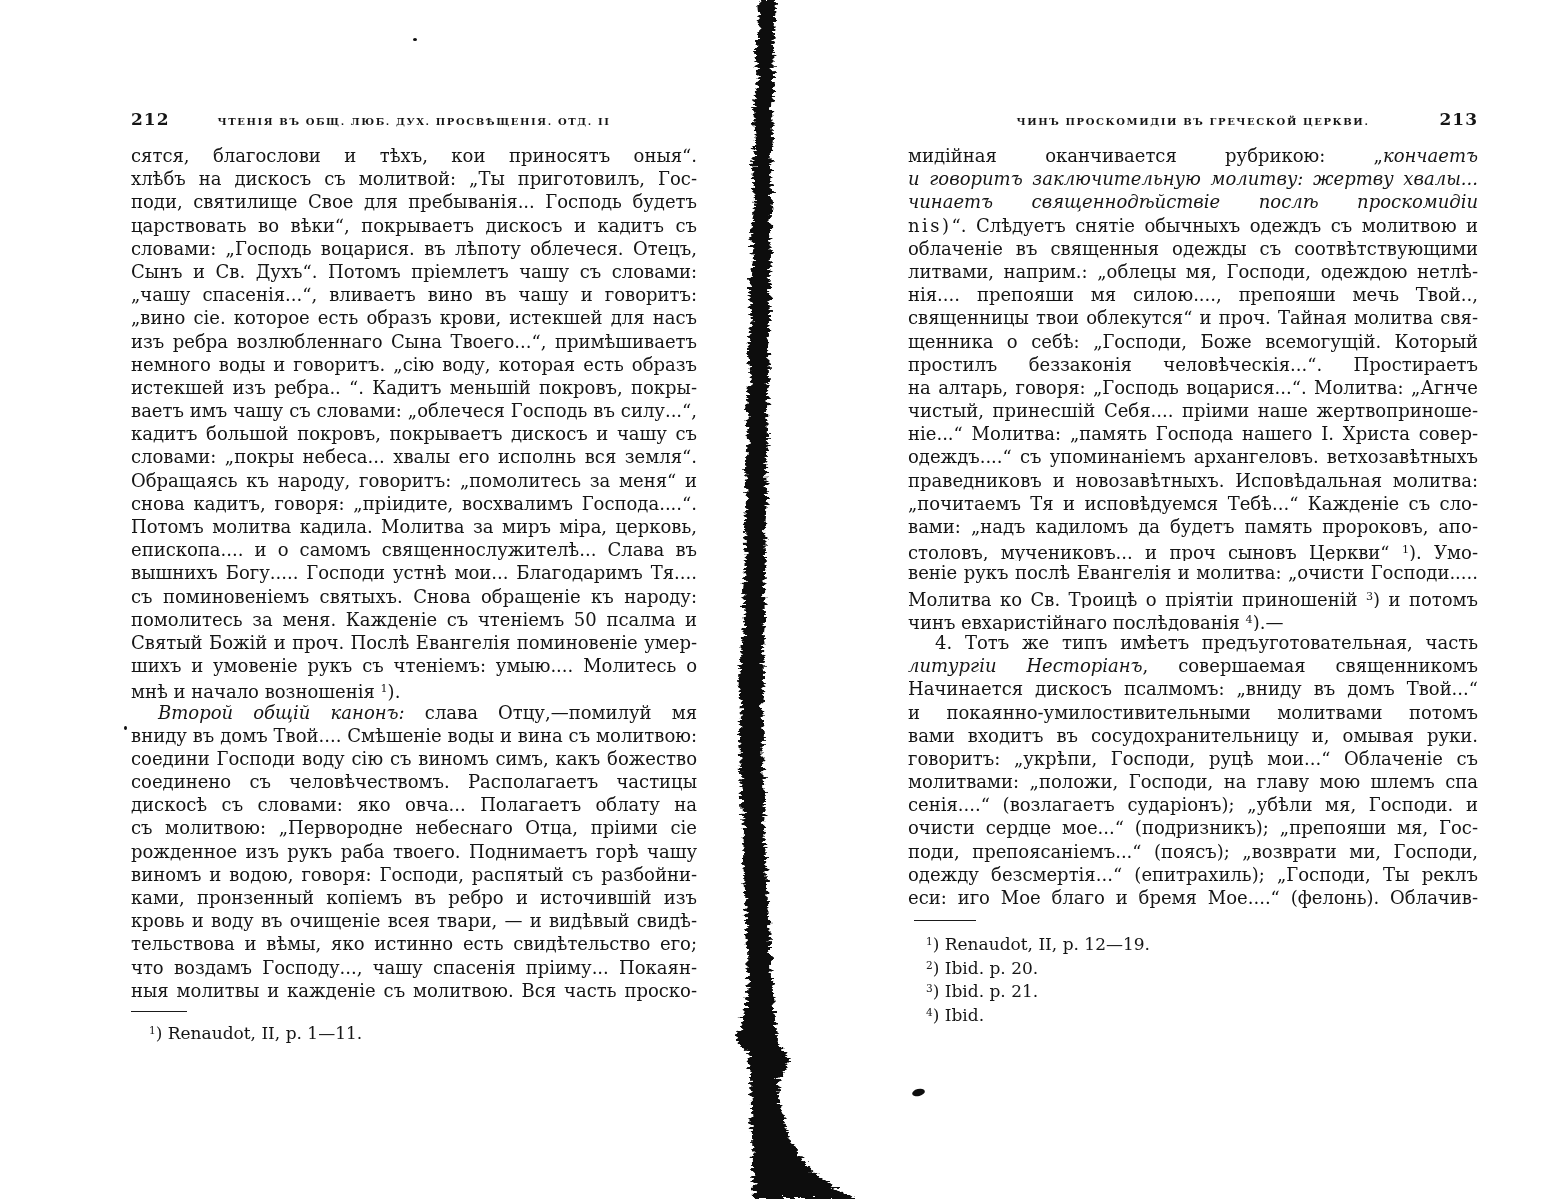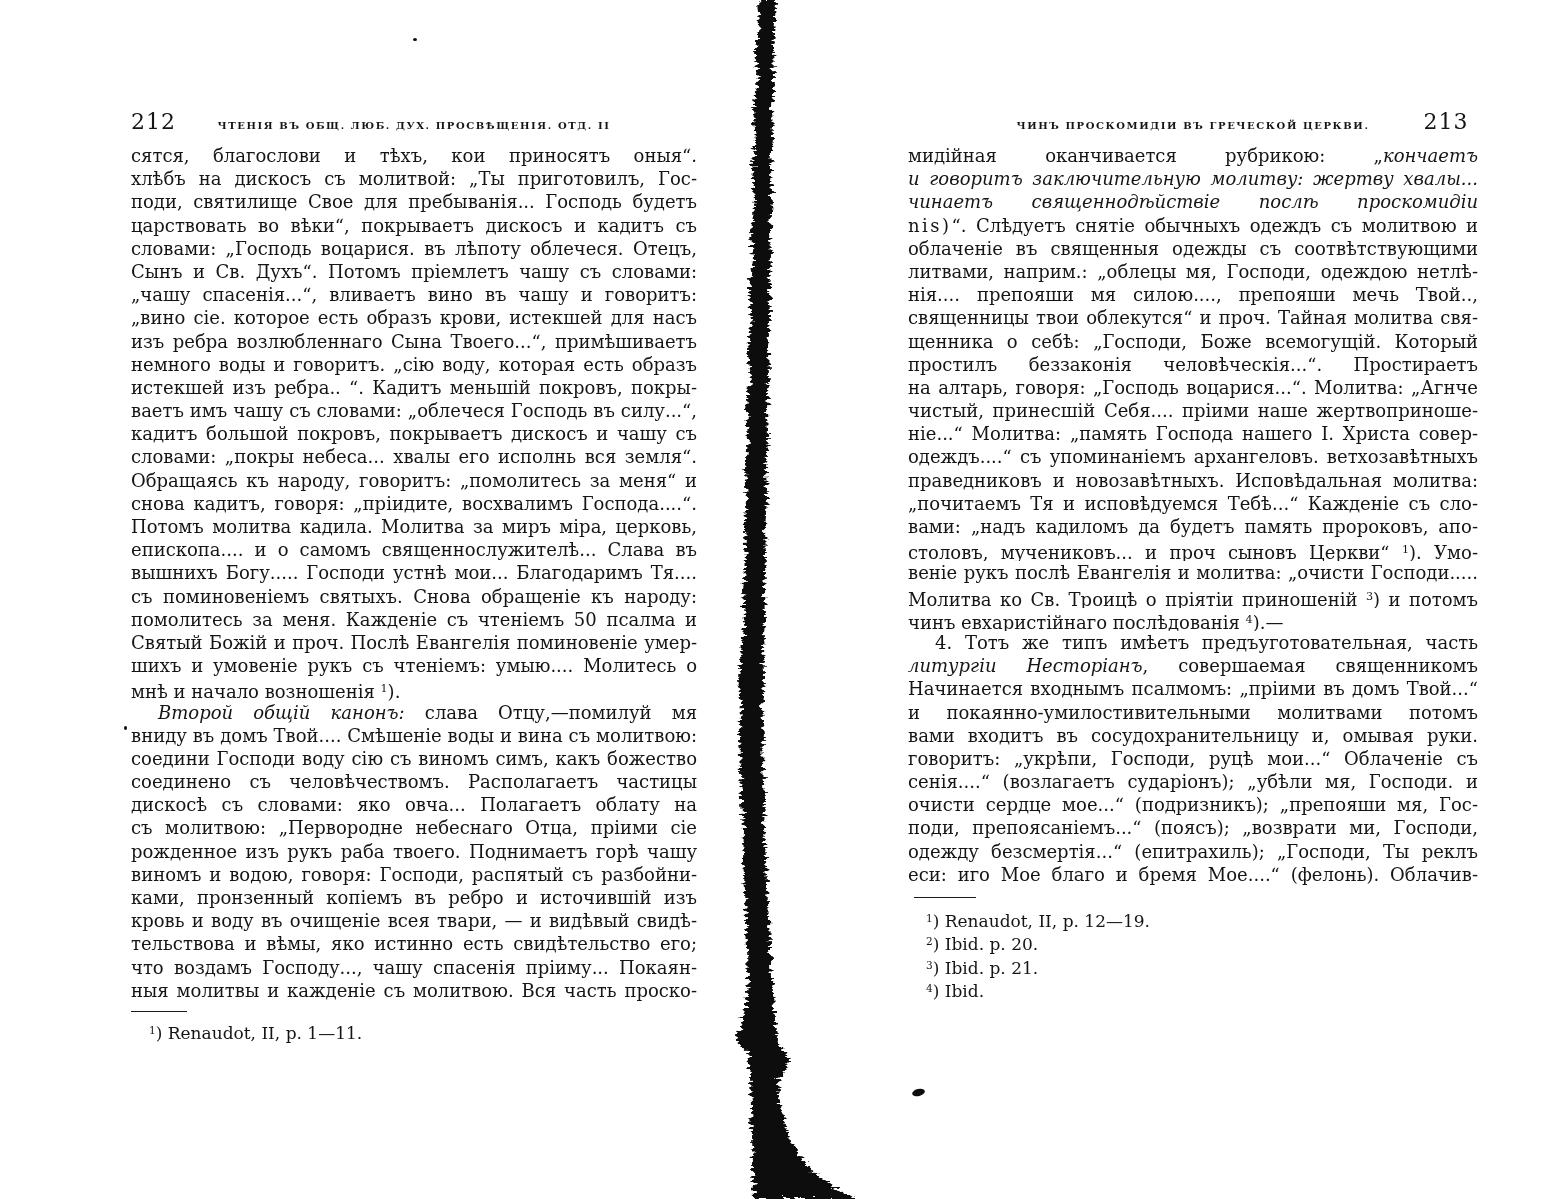--- a/index.html
+++ b/index.html
@@ -12,23 +12,23 @@
     color:#151515;
   }
   .page{position:absolute;top:109px;}
   .page-left{left:131px;width:566px;}
   .page-right{left:908px;width:570px;}
 
   .runhead{
     display:grid;grid-template-columns:64px 1fr 64px;align-items:baseline;
     height:21px;margin-bottom:14px;
   }
-  .runhead .pagenum{font-size:22px;font-weight:normal;letter-spacing:1px;}
+  .runhead .pagenum{font-size:17px;font-weight:bold;letter-spacing:1px;}
   .page-left .pagenum{grid-column:1;text-align:left;}
-  .page-right .pagenum{grid-column:3;text-align:center;}
+  .page-right .pagenum{grid-column:3;text-align:right;}
   .runhead .title{
     grid-column:2;text-align:center;
     font-size:10px;font-weight:bold;letter-spacing:1.6px;white-space:nowrap;
   }
 
   .textblock{width:100%;}
   .para{margin:0;}
   .line{
     font-size:18px;line-height:23.2px;height:23.2px;overflow:hidden;
     text-align:justify;text-align-last:justify;
@@ -132,24 +132,25 @@
         <div class="line"><span class="sg-r">„почитаемъ Тя и исповѣдуемся Тебѣ...“ Кажденіе съ сло-</span></div>
         <div class="line"><span class="sg-r">вами: „надъ кадиломъ да будетъ память пророковъ, апо-</span></div>
         <div class="line"><span class="sg-r">столовъ, мучениковъ... и проч сыновъ Церкви“ </span><span class="sg-s">1</span><span class="sg-r">). Умо-</span></div>
         <div class="line"><span class="sg-r">веніе рукъ послѣ Евангелія и молитва: „очисти Господи..... </span></div>
         <div class="line"><span class="sg-r">Молитва ко Св. Троицѣ о пріятіи приношеній </span><span class="sg-s">3</span><span class="sg-r">) и потомъ</span></div>
         <div class="line last"><span class="sg-r">чинъ евхаристійнаго послѣдованія </span><span class="sg-s">4</span><span class="sg-r">).—</span></div>
       </div>
       <div class="para">
         <div class="line indent"><span class="sg-r">4. Тотъ же типъ имѣетъ предъуготовательная, часть</span></div>
         <div class="line"><span class="sg-i">литургіи Несторіанъ</span><span class="sg-r">, совершаемая священникомъ негласно.</span></div>
-        <div class="line"><span class="sg-r">Начинается входнымъ псалмомъ: „пріими въ домъ Твой...“</span></div>
+        <div class="line"><span class="sg-r">Начинается дискосъ псалмомъ: „вниду въ домъ Твой...“</span></div>
         <div class="line"><span class="sg-r">и покаянно-умилостивительными молитвами потомъ священ-</span></div>
         <div class="line"><span class="sg-r">вами входитъ въ сосудохранительницу и, омывая руки.</span></div>
         <div class="line"><span class="sg-r">говоритъ: „укрѣпи, Господи, руцѣ мои...“ Облаченіе съ</span></div>
+        <div class="line"><span class="sg-r">молитвами: „положи, Господи, на главу мою шлемъ спа</span></div>
         <div class="line"><span class="sg-r">сенія....“ (возлагаетъ сударіонъ); „убѣли мя, Господи. и</span></div>
         <div class="line"><span class="sg-r">очисти сердце мое...“ (подризникъ); „препояши мя, Гос-</span></div>
         <div class="line"><span class="sg-r">поди, препоясаніемъ...“ (поясъ); „возврати ми, Господи,</span></div>
         <div class="line"><span class="sg-r">одежду безсмертія...“ (епитрахиль); „Господи, Ты реклъ</span></div>
         <div class="line"><span class="sg-r">еси: иго Мое благо и бремя Мое....“ (фелонь). Облачив-</span></div>
       </div>
     </div>
   <hr class="fnrule">
   <div class="footnotes">
       <div class="fnline"><span class="sg-s">1</span><span class="sg-r">) Renaudot, II, p. 12—19.</span></div>

